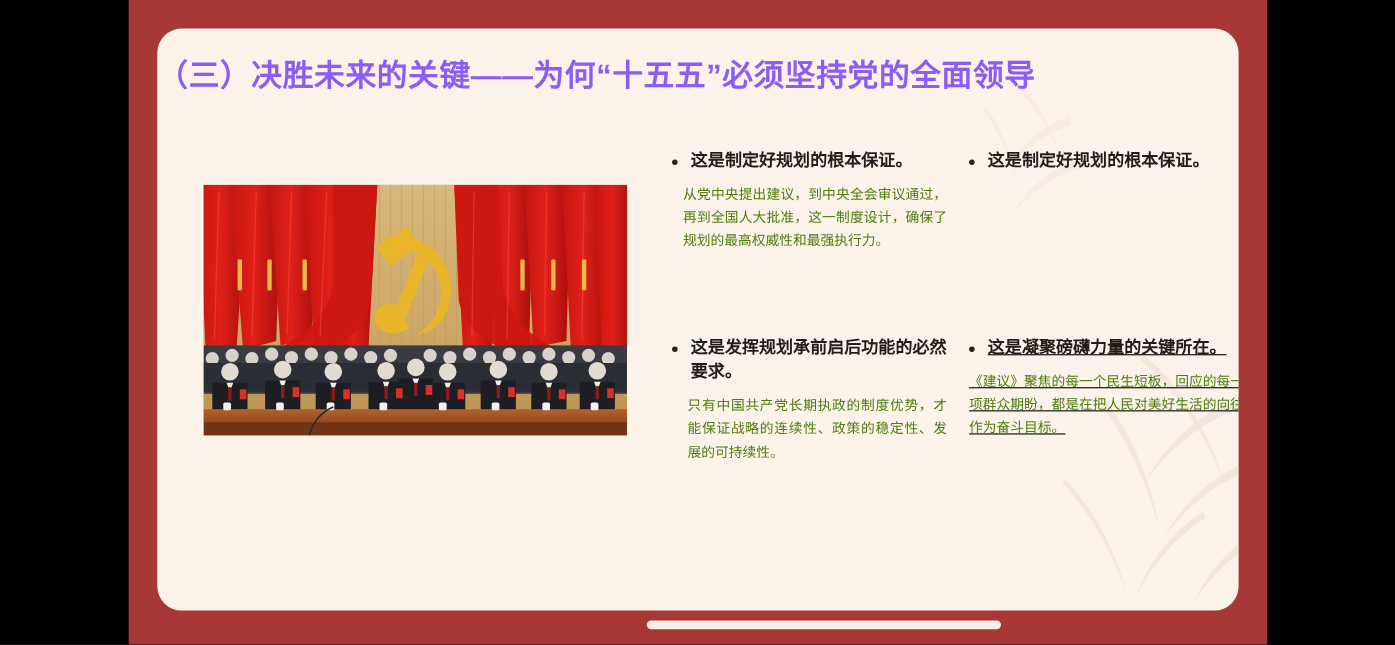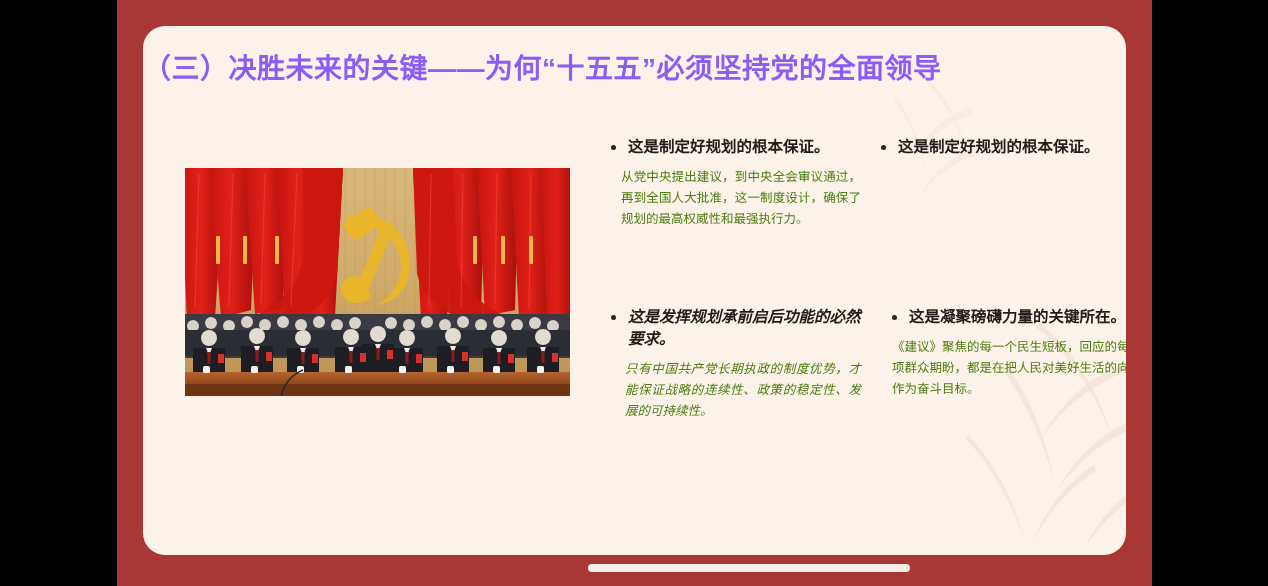--- a/index.html
+++ b/index.html
@@ -94,23 +94,23 @@
   
   .col {
     position: absolute;
     width: 250px;
   }
   #col-left  { left: 468px; top: 110px; }
   #col-right { left: 738px; top: 110px; }
 
   .block { position: relative; }
   #blk-1 { position: absolute; left: 0;   top: 0px;   width: 250px; }
-  #blk-2 { position: absolute; left: 0;   top: 170px; width: 250px; font-style: italic; }
+  #blk-2 { position: absolute; left: 0;   top: 170px; width: 250px; }
   #blk-3 { position: absolute; left: 0;   top: 0px;   width: 250px; }
-  #blk-4 { position: absolute; left: 11px;   top: 170px; width: 250px; }
+  #blk-4 { position: absolute; left: 0;   top: 170px; width: 250px; text-decoration: underline; }
 
   .head-row {
     display: flex;
     align-items: flex-start;
     gap: 12px;
   }
   .bullet {
     flex: 0 0 auto;
     width: 5px;
     height: 5px;

